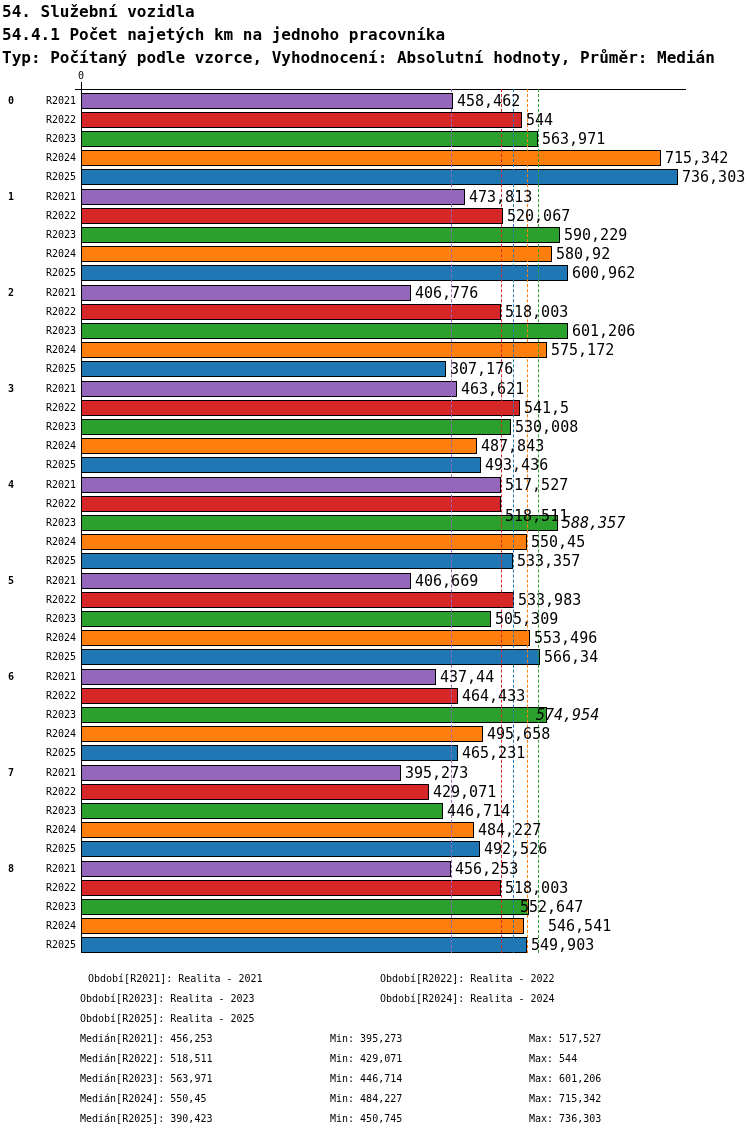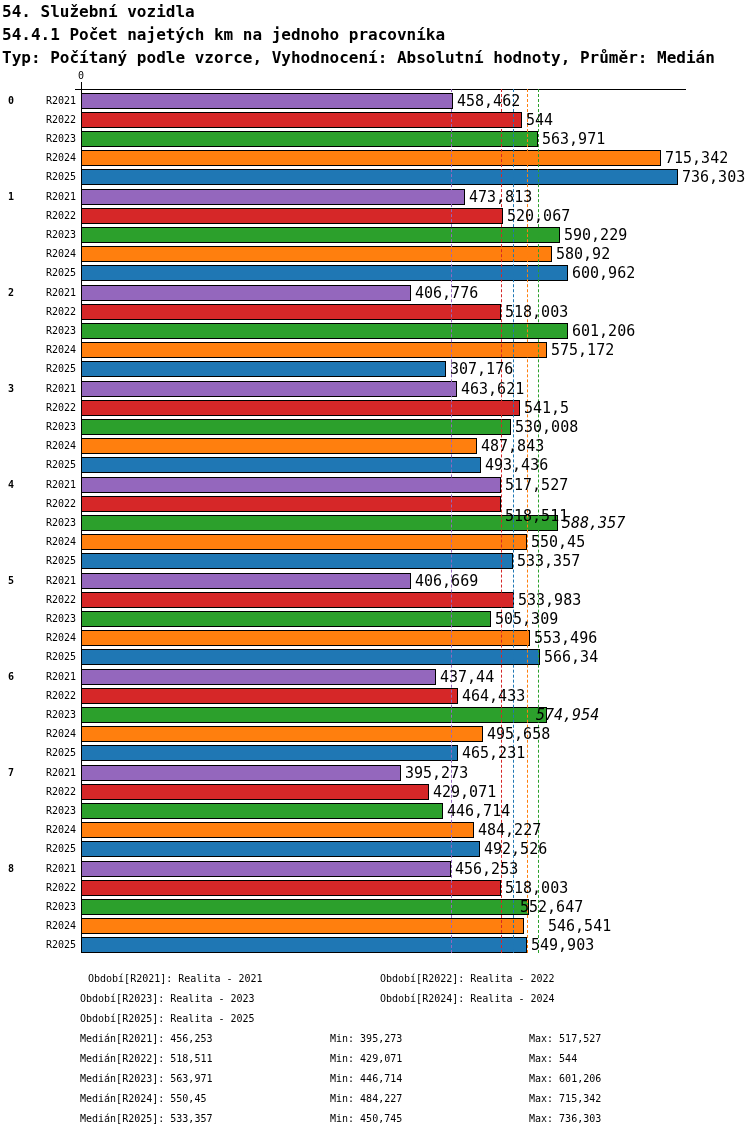--- a/index.html
+++ b/index.html
@@ -209,17 +209,17 @@
       <div class="legend-cell" style="left: 529px; top: 1032px;">Max: 517,527</div>
       <div class="legend-cell" style="left: 80px; top: 1052px;">Medián[R2022]: 518,511</div>
       <div class="legend-cell" style="left: 330px; top: 1052px;">Min: 429,071</div>
       <div class="legend-cell" style="left: 529px; top: 1052px;">Max: 544</div>
       <div class="legend-cell" style="left: 80px; top: 1072px;">Medián[R2023]: 563,971</div>
       <div class="legend-cell" style="left: 330px; top: 1072px;">Min: 446,714</div>
       <div class="legend-cell" style="left: 529px; top: 1072px;">Max: 601,206</div>
       <div class="legend-cell" style="left: 80px; top: 1092px;">Medián[R2024]: 550,45</div>
       <div class="legend-cell" style="left: 330px; top: 1092px;">Min: 484,227</div>
       <div class="legend-cell" style="left: 529px; top: 1092px;">Max: 715,342</div>
-      <div class="legend-cell" style="left: 80px; top: 1112px;">Medián[R2025]: 533,357</div>
+      <div class="legend-cell" style="left: 80px; top: 1112px;">Medián[R2025]: 390,423</div>
       <div class="legend-cell" style="left: 330px; top: 1112px;">Min: 450,745</div>
       <div class="legend-cell" style="left: 529px; top: 1112px;">Max: 736,303</div>
     </div>
 </div>
 
 </body></html>

